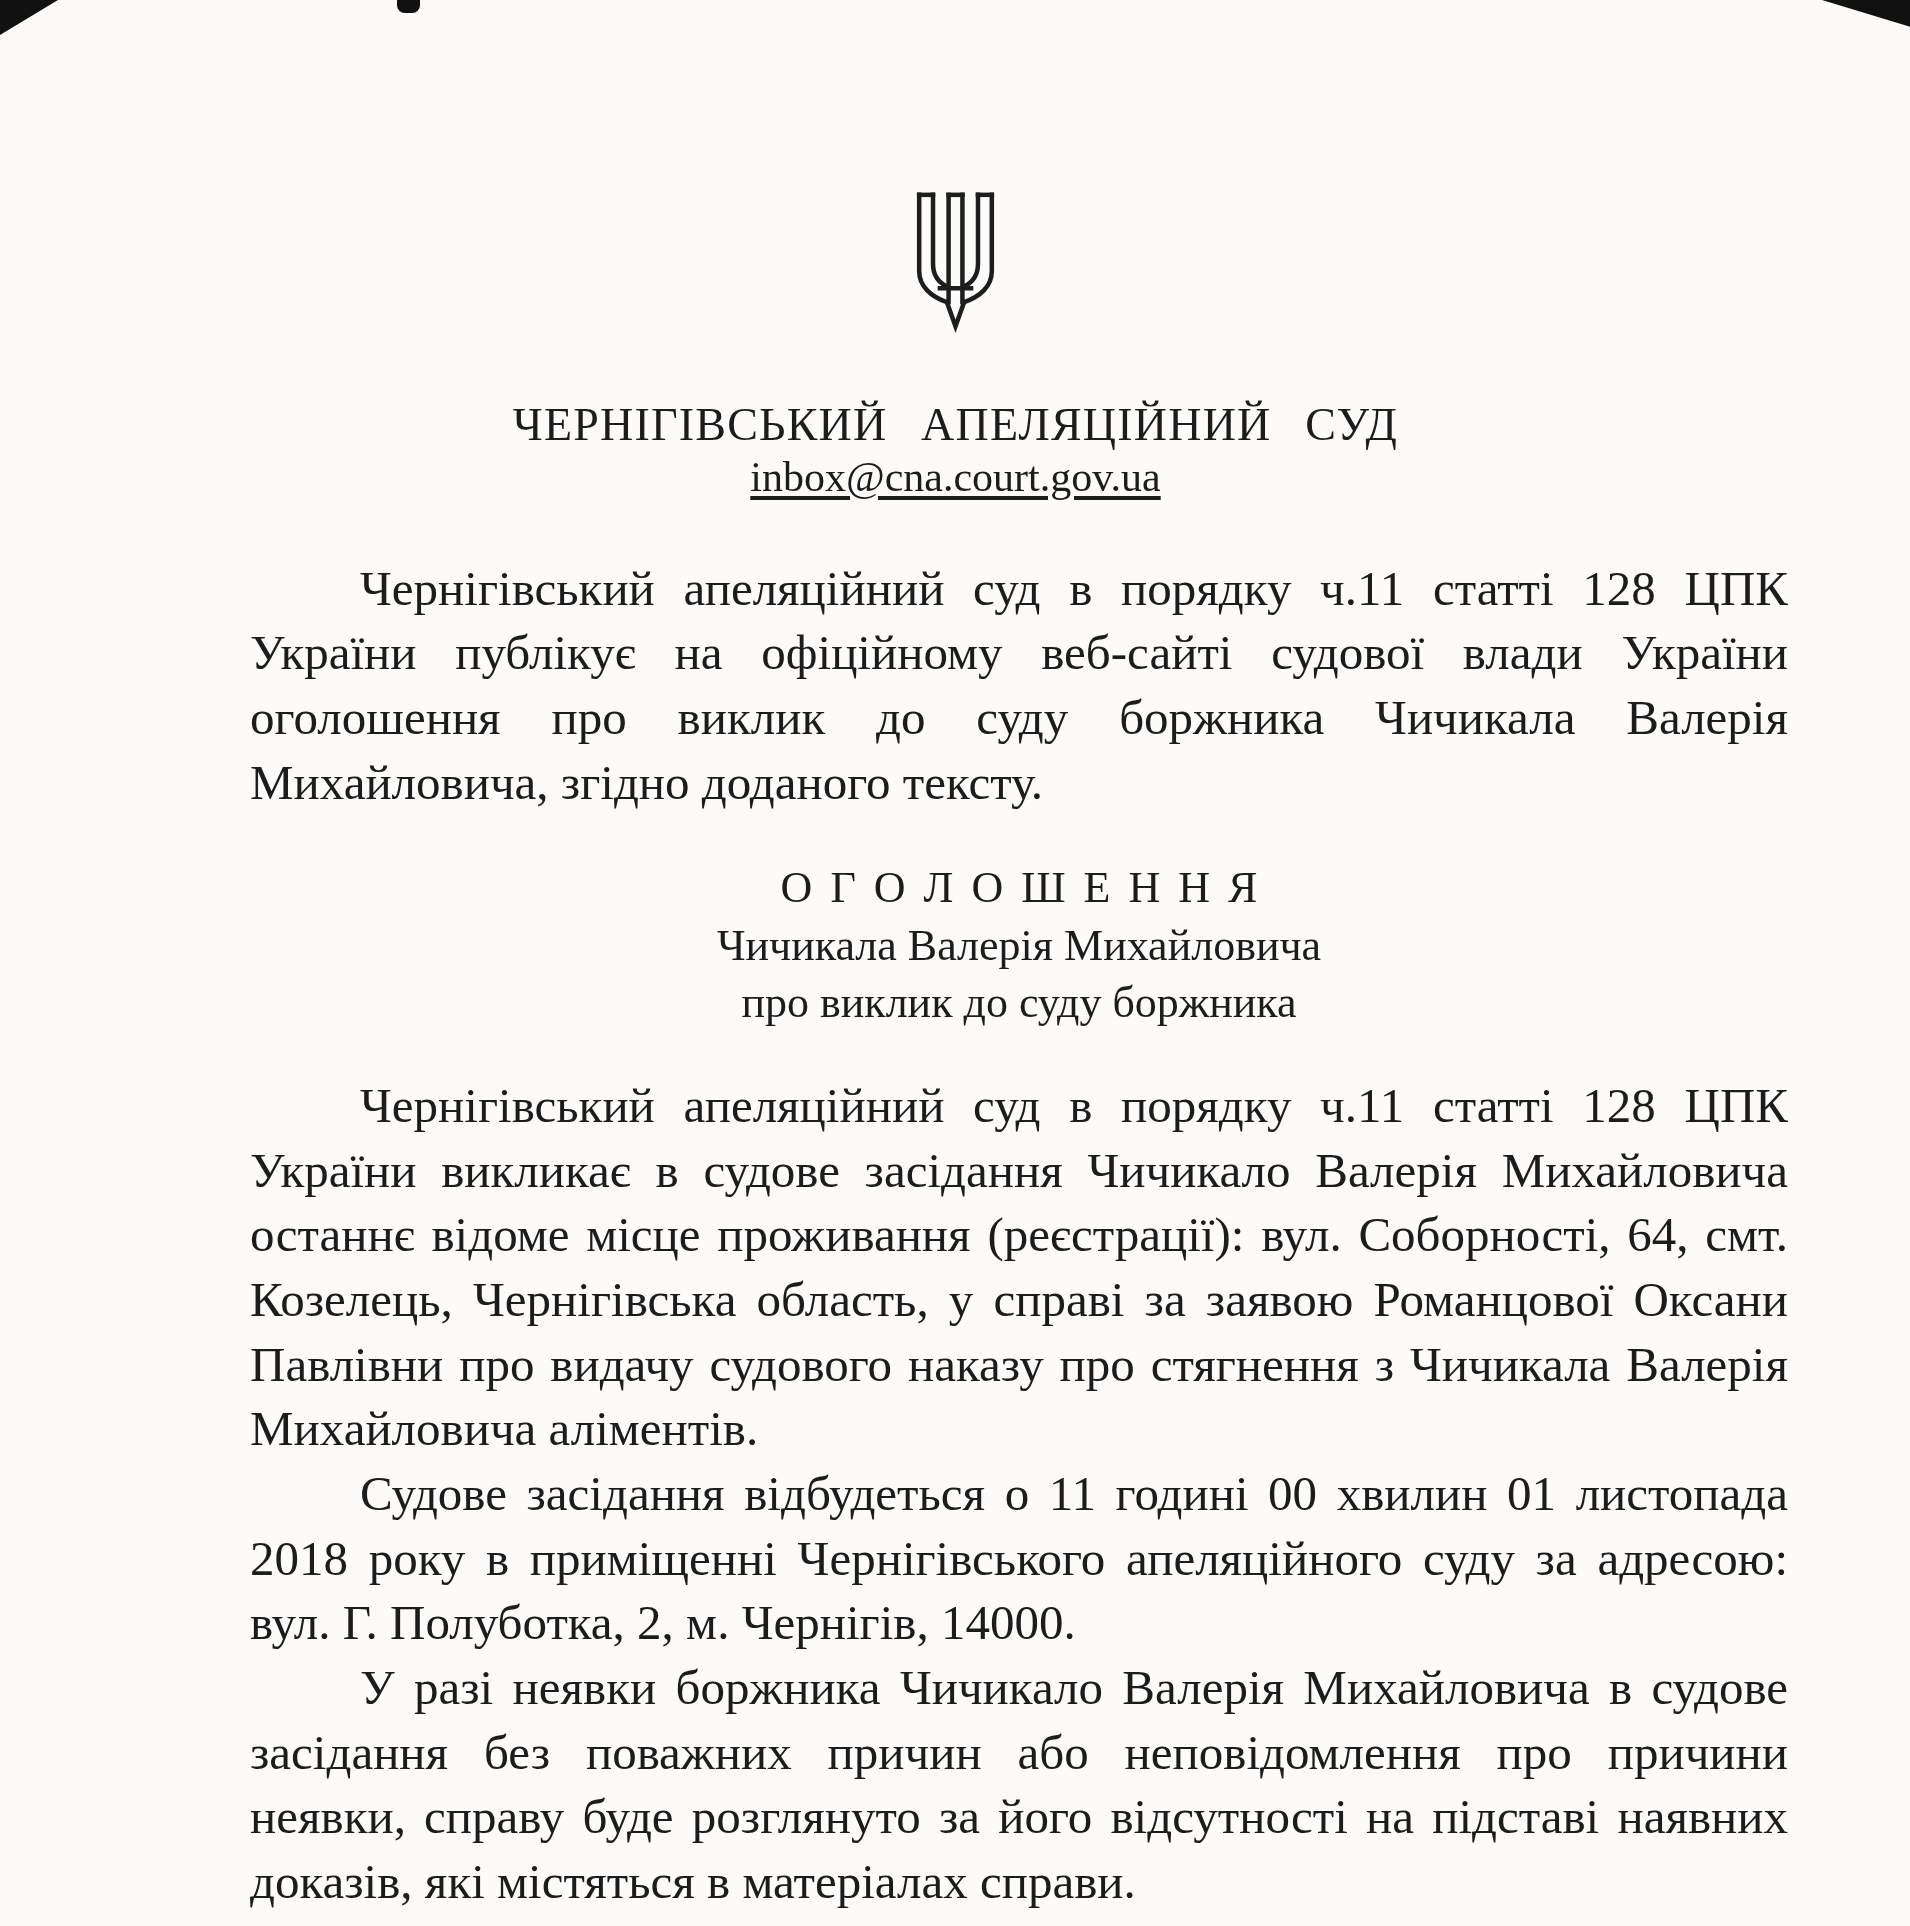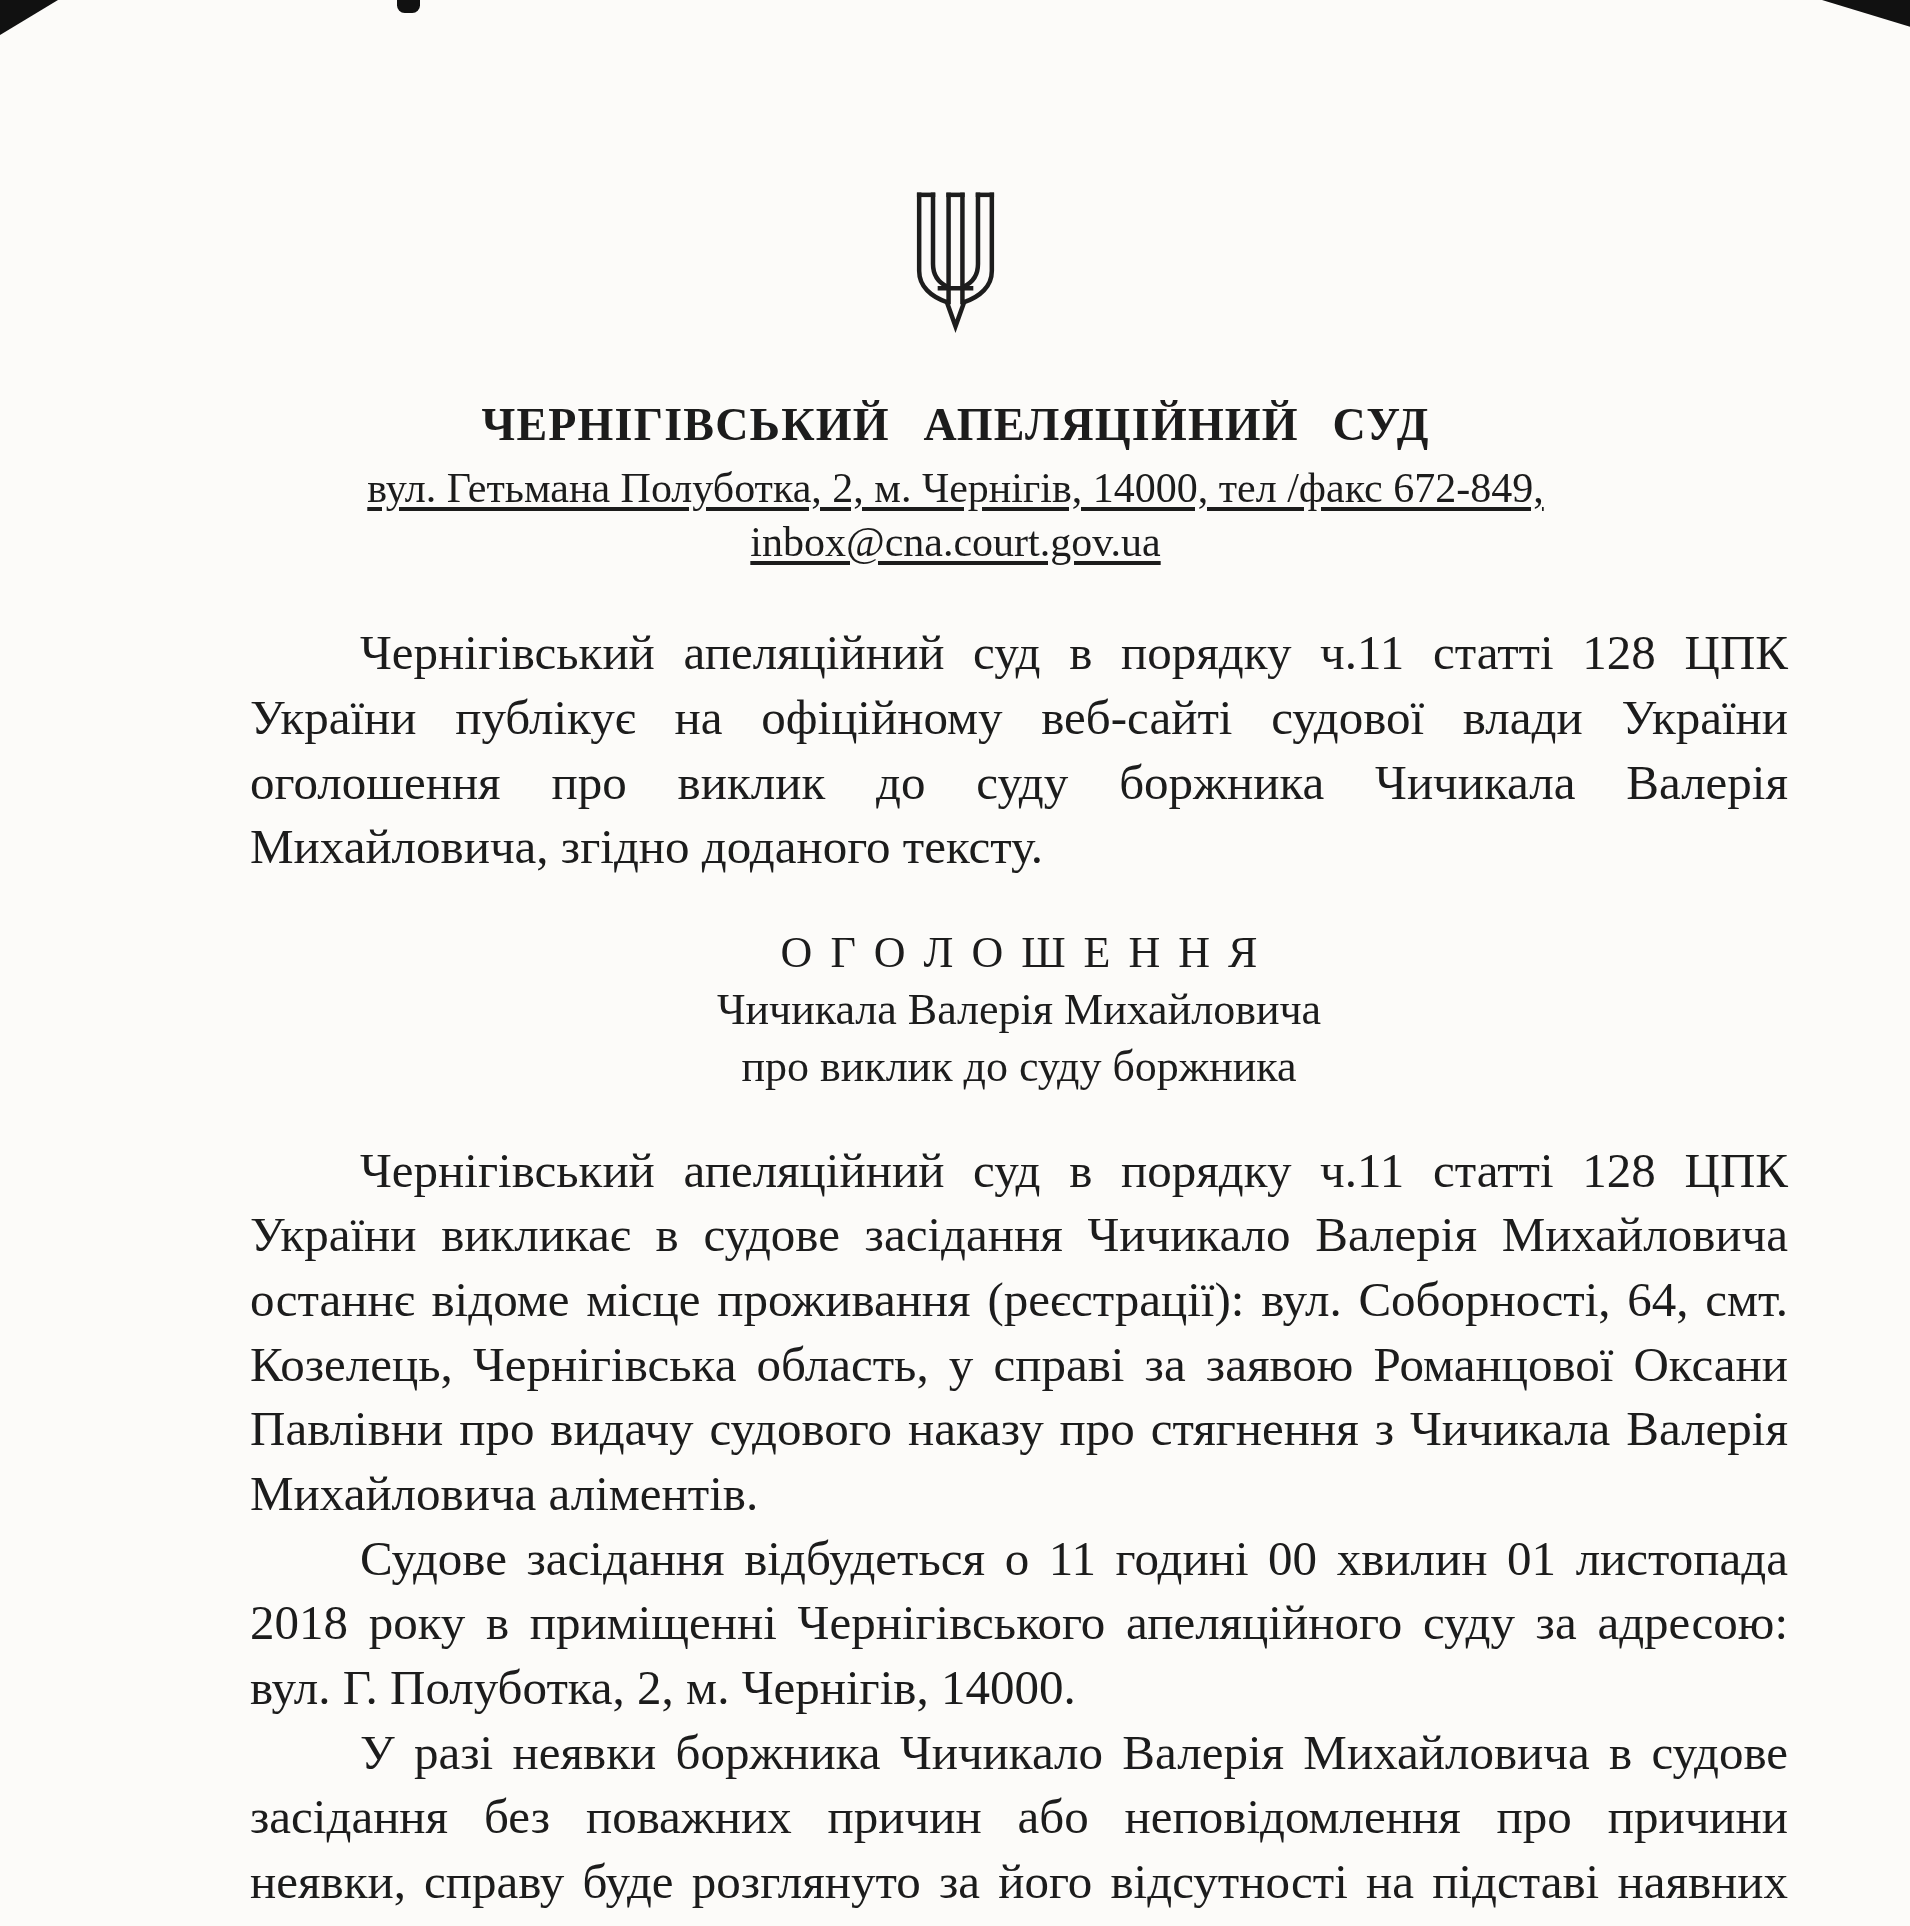--- a/index.html
+++ b/index.html
@@ -31,21 +31,21 @@
     height: 173px;
     display: flex;
     align-items: center;
     justify-content: center;
   }
   .emblem svg { width: 100%; height: 100%; }
 
   .court-name {
     margin-top: 44px;
     text-align: center;
-    font-weight: bold;
+    font-weight: normal;
     font-size: 46px;
     letter-spacing: 1.2px;
     word-spacing: 21px;
   }
   .addr-line, .email-line {
     text-align: center;
     font-size: 42px;
     line-height: 1.28;
     text-decoration: underline;
     text-underline-offset: 5.4px;
@@ -101,21 +101,20 @@
         <path d="M14 8 h8"></path>
         <path d="M48 8 h8"></path>
         <path d="M31 8 h8"></path>
         <path d="M30 70 l5 14 l5 -14"></path>
         <path d="M26 62 h18"></path>
       </g>
     </svg>
   </div>
 
   <div class="court-name">ЧЕРНІГІВСЬКИЙ АПЕЛЯЦІЙНИЙ СУД</div>
-  <div class="addr-line">вул. Гетьмана Полуботка, 2, м. Чернігів, 14000, тел /факс 672-849,</div>
   <div class="email-line">inbox@cna.court.gov.ua</div>
 
 
   <div class="body-col">
 
     <p class="para first">Чернігівський апеляційний суд в порядку ч.11 статті 128 ЦПК України публікує на офіційному веб-сайті судової влади України оголошення про виклик до суду боржника Чичикала Валерія Михайловича, згідно доданого тексту.</p>
 
     <div class="ann-block">
       <div class="ann-title">О Г О Л О Ш Е Н Н Я</div>
       <div>Чичикала Валерія Михайловича</div>

